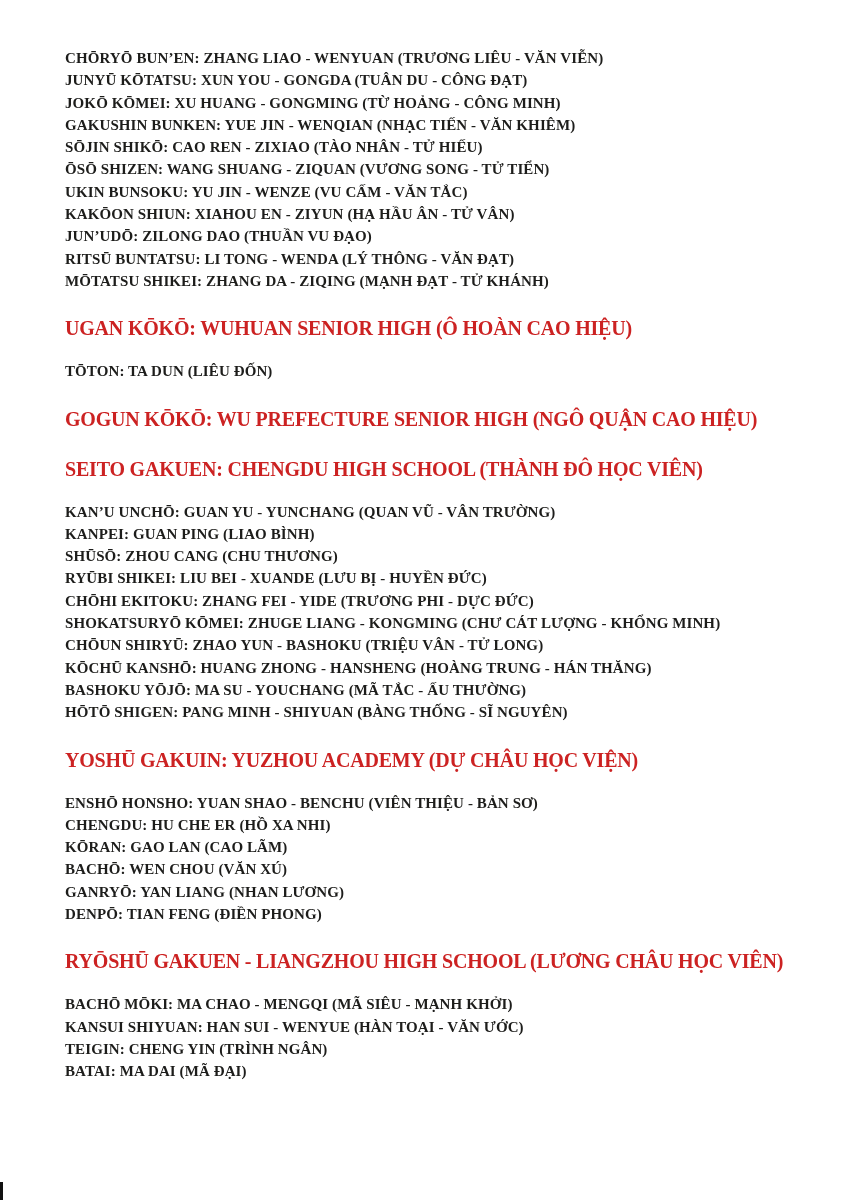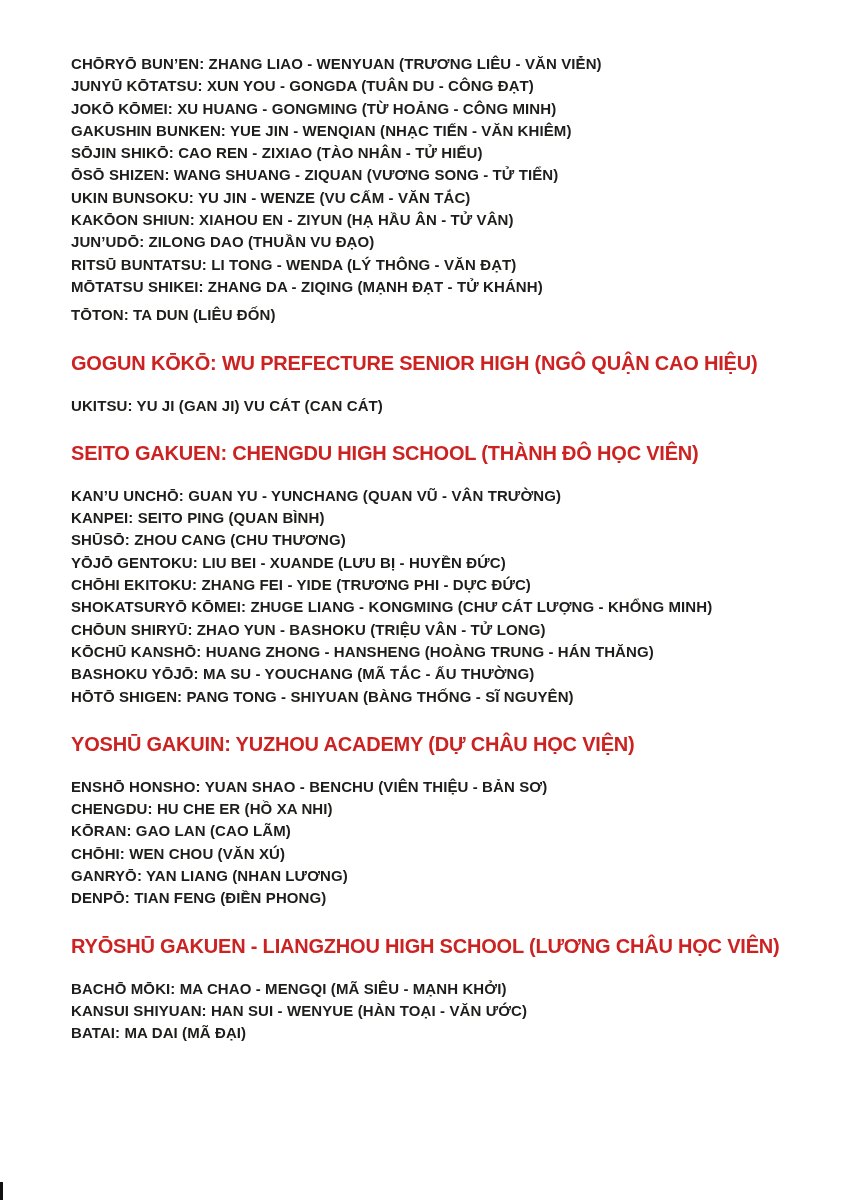--- a/index.html
+++ b/index.html
@@ -13,22 +13,23 @@
     height: 1200px;
     box-sizing: border-box;
     padding: 47px 30px 0 65px;
     background: #ffffff;
     overflow: hidden;
     font-family: "Liberation Sans", "DejaVu Sans", sans-serif;
     font-weight: bold;
     color: var(--text-color, #1d1d1b);
   }
   .roster-section {
-    margin: 6px;
+    margin: 0;
     padding: 0;
+    font-family: Liberation Serif, serif;
   }
   .entry {
     margin: 0;
     font-size: 15px;
     line-height: 22.3px;
     letter-spacing: 0.1px;
     white-space: nowrap;
   }
   .heading {
     margin: 22px 0 18px 0;
@@ -60,49 +61,50 @@
         <p class="entry">GAKUSHIN BUNKEN: YUE JIN - WENQIAN (NHẠC TIẾN - VĂN KHIÊM)</p>
         <p class="entry">SŌJIN SHIKŌ: CAO REN - ZIXIAO (TÀO NHÂN - TỬ HIẾU)</p>
         <p class="entry">ŌSŌ SHIZEN: WANG SHUANG - ZIQUAN (VƯƠNG SONG - TỬ TIỂN)</p>
         <p class="entry">UKIN BUNSOKU: YU JIN - WENZE (VU CẤM - VĂN TẮC)</p>
         <p class="entry">KAKŌON SHIUN: XIAHOU EN - ZIYUN (HẠ HẦU ÂN - TỬ VÂN)</p>
         <p class="entry">JUN’UDŌ: ZILONG DAO (THUẦN VU ĐẠO)</p>
         <p class="entry">RITSŪ BUNTATSU: LI TONG - WENDA (LÝ THÔNG - VĂN ĐẠT)</p>
         <p class="entry">MŌTATSU SHIKEI: ZHANG DA - ZIQING (MẠNH ĐẠT - TỬ KHÁNH)</p>
       </section>
       <section class="roster-section">
+        <h2 class="heading">UGAN KŌKŌ: WUHUAN SENIOR HIGH (Ô HOÀN CAO HIỆU)</h2>
         <p class="entry">TŌTON: TA DUN (LIÊU ĐỐN)</p>
       </section>
       <section class="roster-section">
         <h2 class="heading">GOGUN KŌKŌ: WU PREFECTURE SENIOR HIGH (NGÔ QUẬN CAO HIỆU)</h2>
-        <p class="entry">UKITSU: YU JI (GAN JI) VU CÁT (CAN CÁT)</p>
       </section>
       <section class="roster-section">
         <h2 class="heading">SEITO GAKUEN: CHENGDU HIGH SCHOOL (THÀNH ĐÔ HỌC VIÊN)</h2>
         <p class="entry">KAN’U UNCHŌ: GUAN YU - YUNCHANG (QUAN VŨ - VÂN TRƯỜNG)</p>
-        <p class="entry">KANPEI: SEITO PING (QUAN BÌNH)</p>
+        <p class="entry">KANPEI: GUAN PING (LIAO BÌNH)</p>
         <p class="entry">SHŪSŌ: ZHOU CANG (CHU THƯƠNG)</p>
-        <p class="entry">YŌJŌ GENTOKU: LIU BEI - XUANDE (LƯU BỊ - HUYỀN ĐỨC)</p>
+        <p class="entry">RYŪBI SHIKEI: LIU BEI - XUANDE (LƯU BỊ - HUYỀN ĐỨC)</p>
         <p class="entry">CHŌHI EKITOKU: ZHANG FEI - YIDE (TRƯƠNG PHI - DỰC ĐỨC)</p>
         <p class="entry">SHOKATSURYŌ KŌMEI: ZHUGE LIANG - KONGMING (CHƯ CÁT LƯỢNG - KHỔNG MINH)</p>
         <p class="entry">CHŌUN SHIRYŪ: ZHAO YUN - BASHOKU (TRIỆU VÂN - TỬ LONG)</p>
         <p class="entry">KŌCHŪ KANSHŌ: HUANG ZHONG - HANSHENG (HOÀNG TRUNG - HÁN THĂNG)</p>
         <p class="entry">BASHOKU YŌJŌ: MA SU - YOUCHANG (MÃ TẮC - ẤU THƯỜNG)</p>
-        <p class="entry">HŌTŌ SHIGEN: PANG TONG - SHIYUAN (BÀNG THỐNG - SĨ NGUYÊN)</p>
+        <p class="entry">HŌTŌ SHIGEN: PANG MINH - SHIYUAN (BÀNG THỐNG - SĨ NGUYÊN)</p>
       </section>
       <section class="roster-section">
         <h2 class="heading">YOSHŪ GAKUIN: YUZHOU ACADEMY (DỰ CHÂU HỌC VIỆN)</h2>
         <p class="entry">ENSHŌ HONSHO: YUAN SHAO - BENCHU (VIÊN THIỆU - BẢN SƠ)</p>
         <p class="entry">CHENGDU: HU CHE ER (HỒ XA NHI)</p>
         <p class="entry">KŌRAN: GAO LAN (CAO LÃM)</p>
-        <p class="entry">CHŌHI: WEN CHOU (VĂN XÚ)</p>
+        <p class="entry">BACHŌ: WEN CHOU (VĂN XÚ)</p>
         <p class="entry">GANRYŌ: YAN LIANG (NHAN LƯƠNG)</p>
         <p class="entry">DENPŌ: TIAN FENG (ĐIỀN PHONG)</p>
       </section>
       <section class="roster-section">
         <h2 class="heading">RYŌSHŪ GAKUEN - LIANGZHOU HIGH SCHOOL (LƯƠNG CHÂU HỌC VIÊN)</h2>
         <p class="entry">BACHŌ MŌKI: MA CHAO - MENGQI (MÃ SIÊU - MẠNH KHỞI)</p>
         <p class="entry">KANSUI SHIYUAN: HAN SUI - WENYUE (HÀN TOẠI - VĂN ƯỚC)</p>
+        <p class="entry">TEIGIN: CHENG YIN (TRÌNH NGÂN)</p>
         <p class="entry">BATAI: MA DAI (MÃ ĐẠI)</p>
       </section>
     </main>
   <div class="scan-artifact"></div>
 </div>
 
 </body></html>

